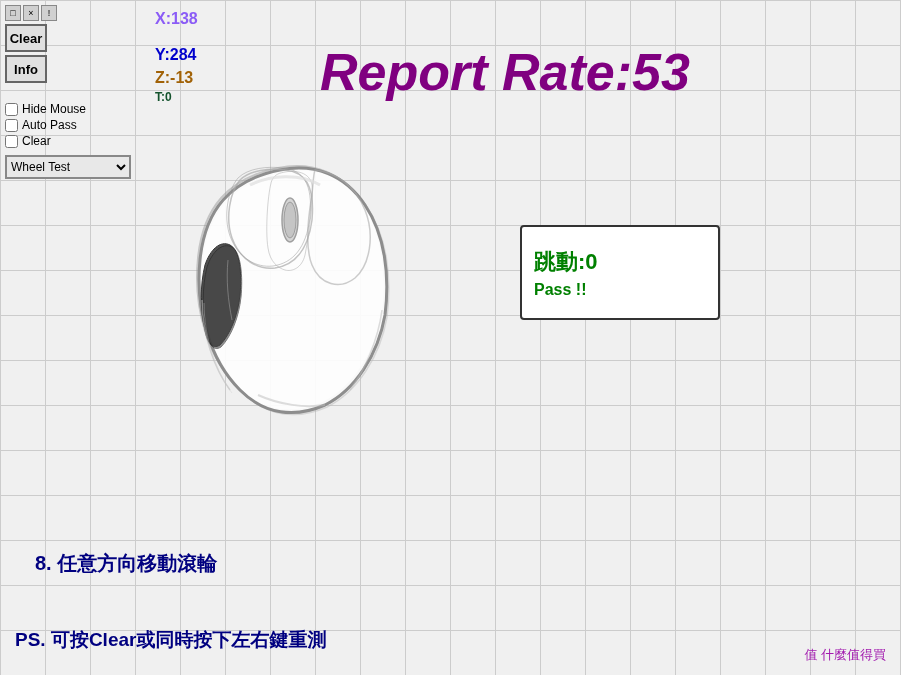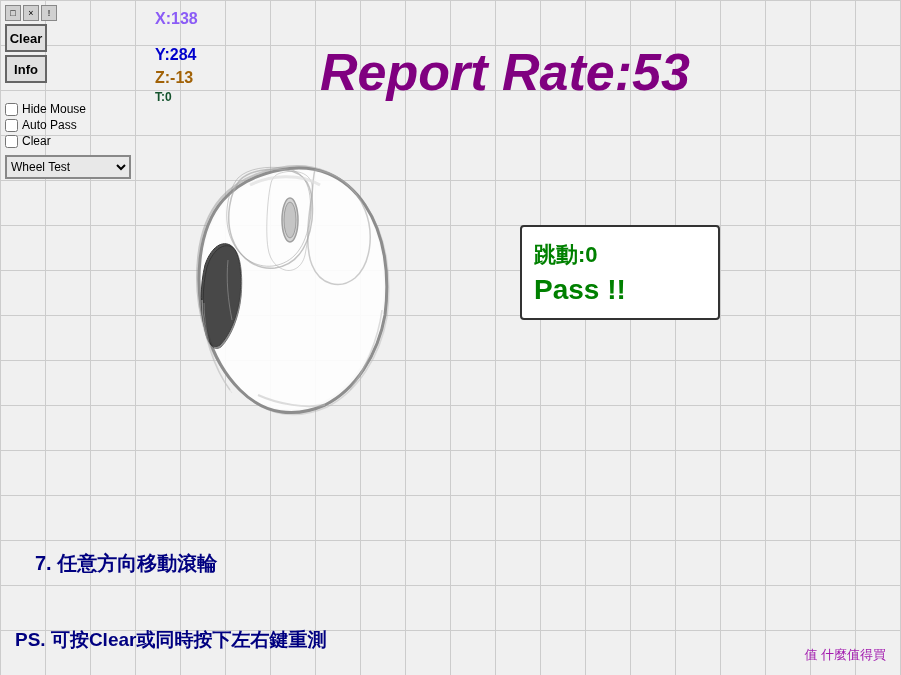--- a/index.html
+++ b/index.html
@@ -171,21 +171,21 @@
       gap: 4px;
     }
 
     .result-jump {
       font-size: 22px;
       color: #008000;
       font-weight: bold;
     }
 
     .result-pass {
-      font-size: 28px;
+      font-size: 16px;
       color: #008000;
       font-weight: bold;
     }
 
     
     .instructions {
       position: absolute;
       bottom: 95px;
       left: 15px;
     }
@@ -304,20 +304,20 @@
       <path d="M 78,130 C 76,150 78,170 82,190" fill="none" stroke="#aaa" stroke-width="1" opacity="0.5"></path>
     </svg>
   </div>
 
   <div class="result-box">
     <div class="result-jump">跳動:0</div>
     <div class="result-pass">Pass !!</div>
   </div>
 
   <div class="instructions">
-    <div class="instr-item">7. 任意方向移動滾輪</div>
+    <div class="instr-item">8. 任意方向移動滾輪</div>
   </div>
 
   <div class="ps-note">PS. 可按Clear或同時按下左右鍵重測</div>
 
   <div class="watermark">值 什麼值得買</div>
 
 </div>
 
 </body></html>

